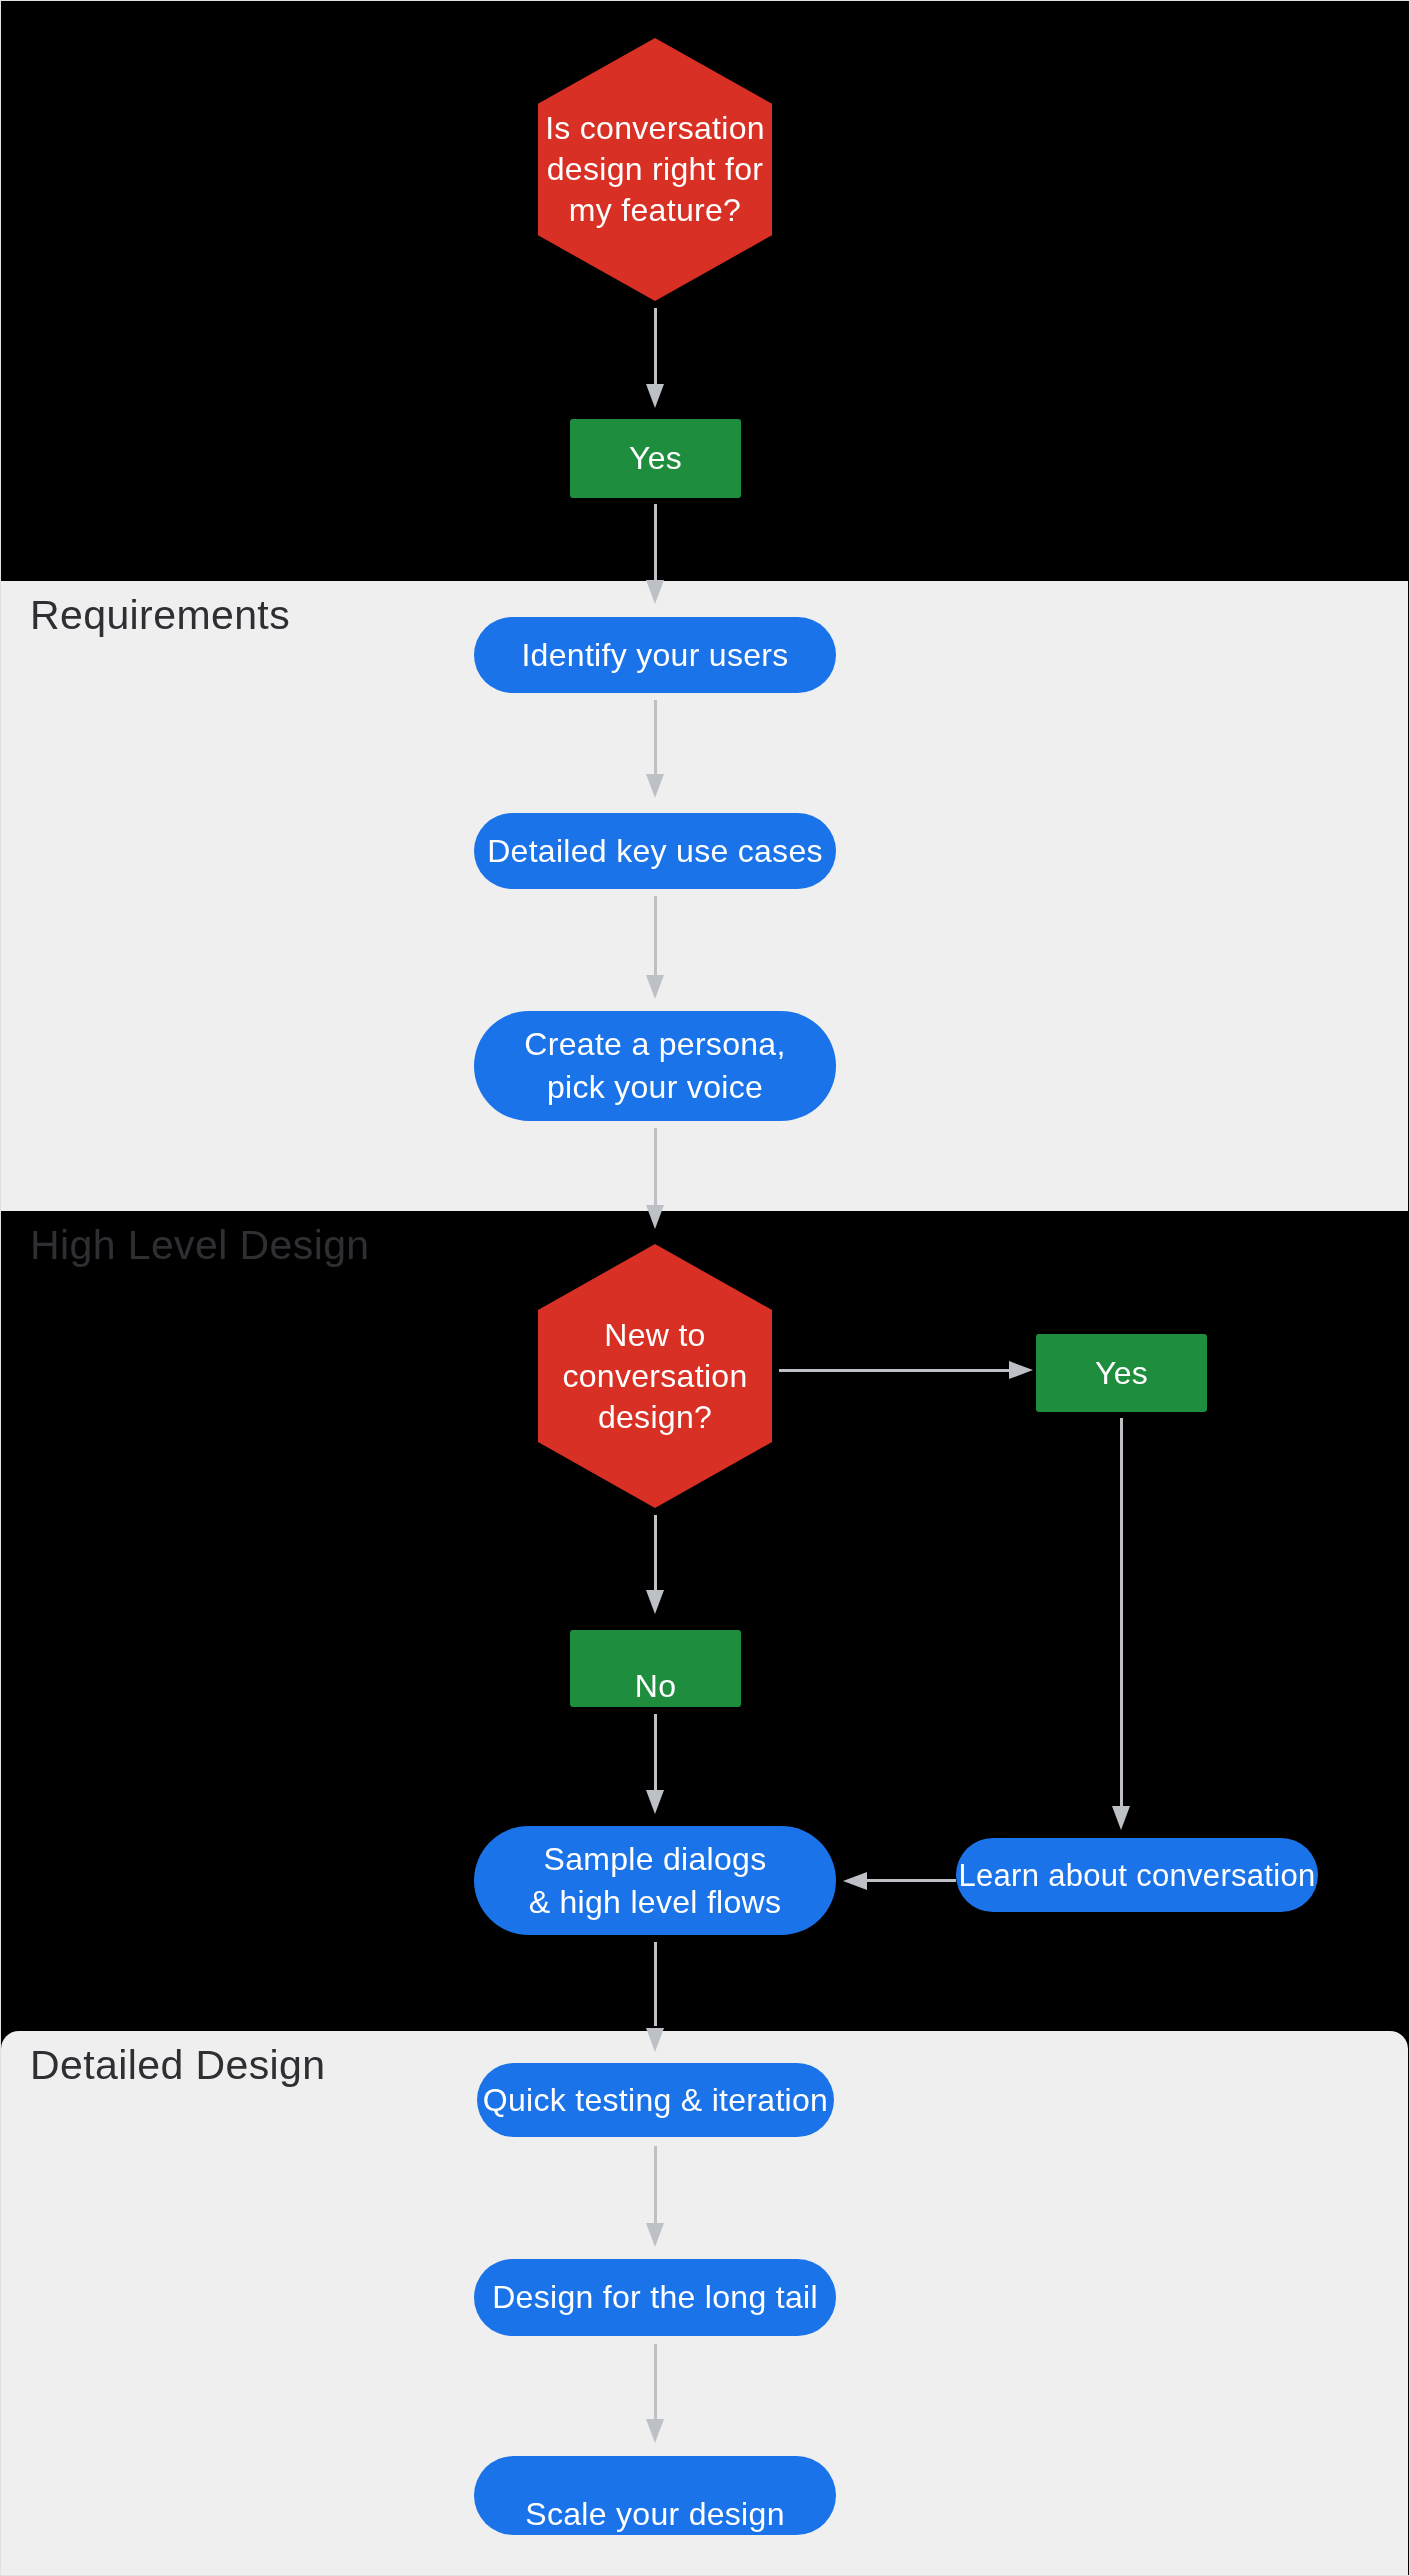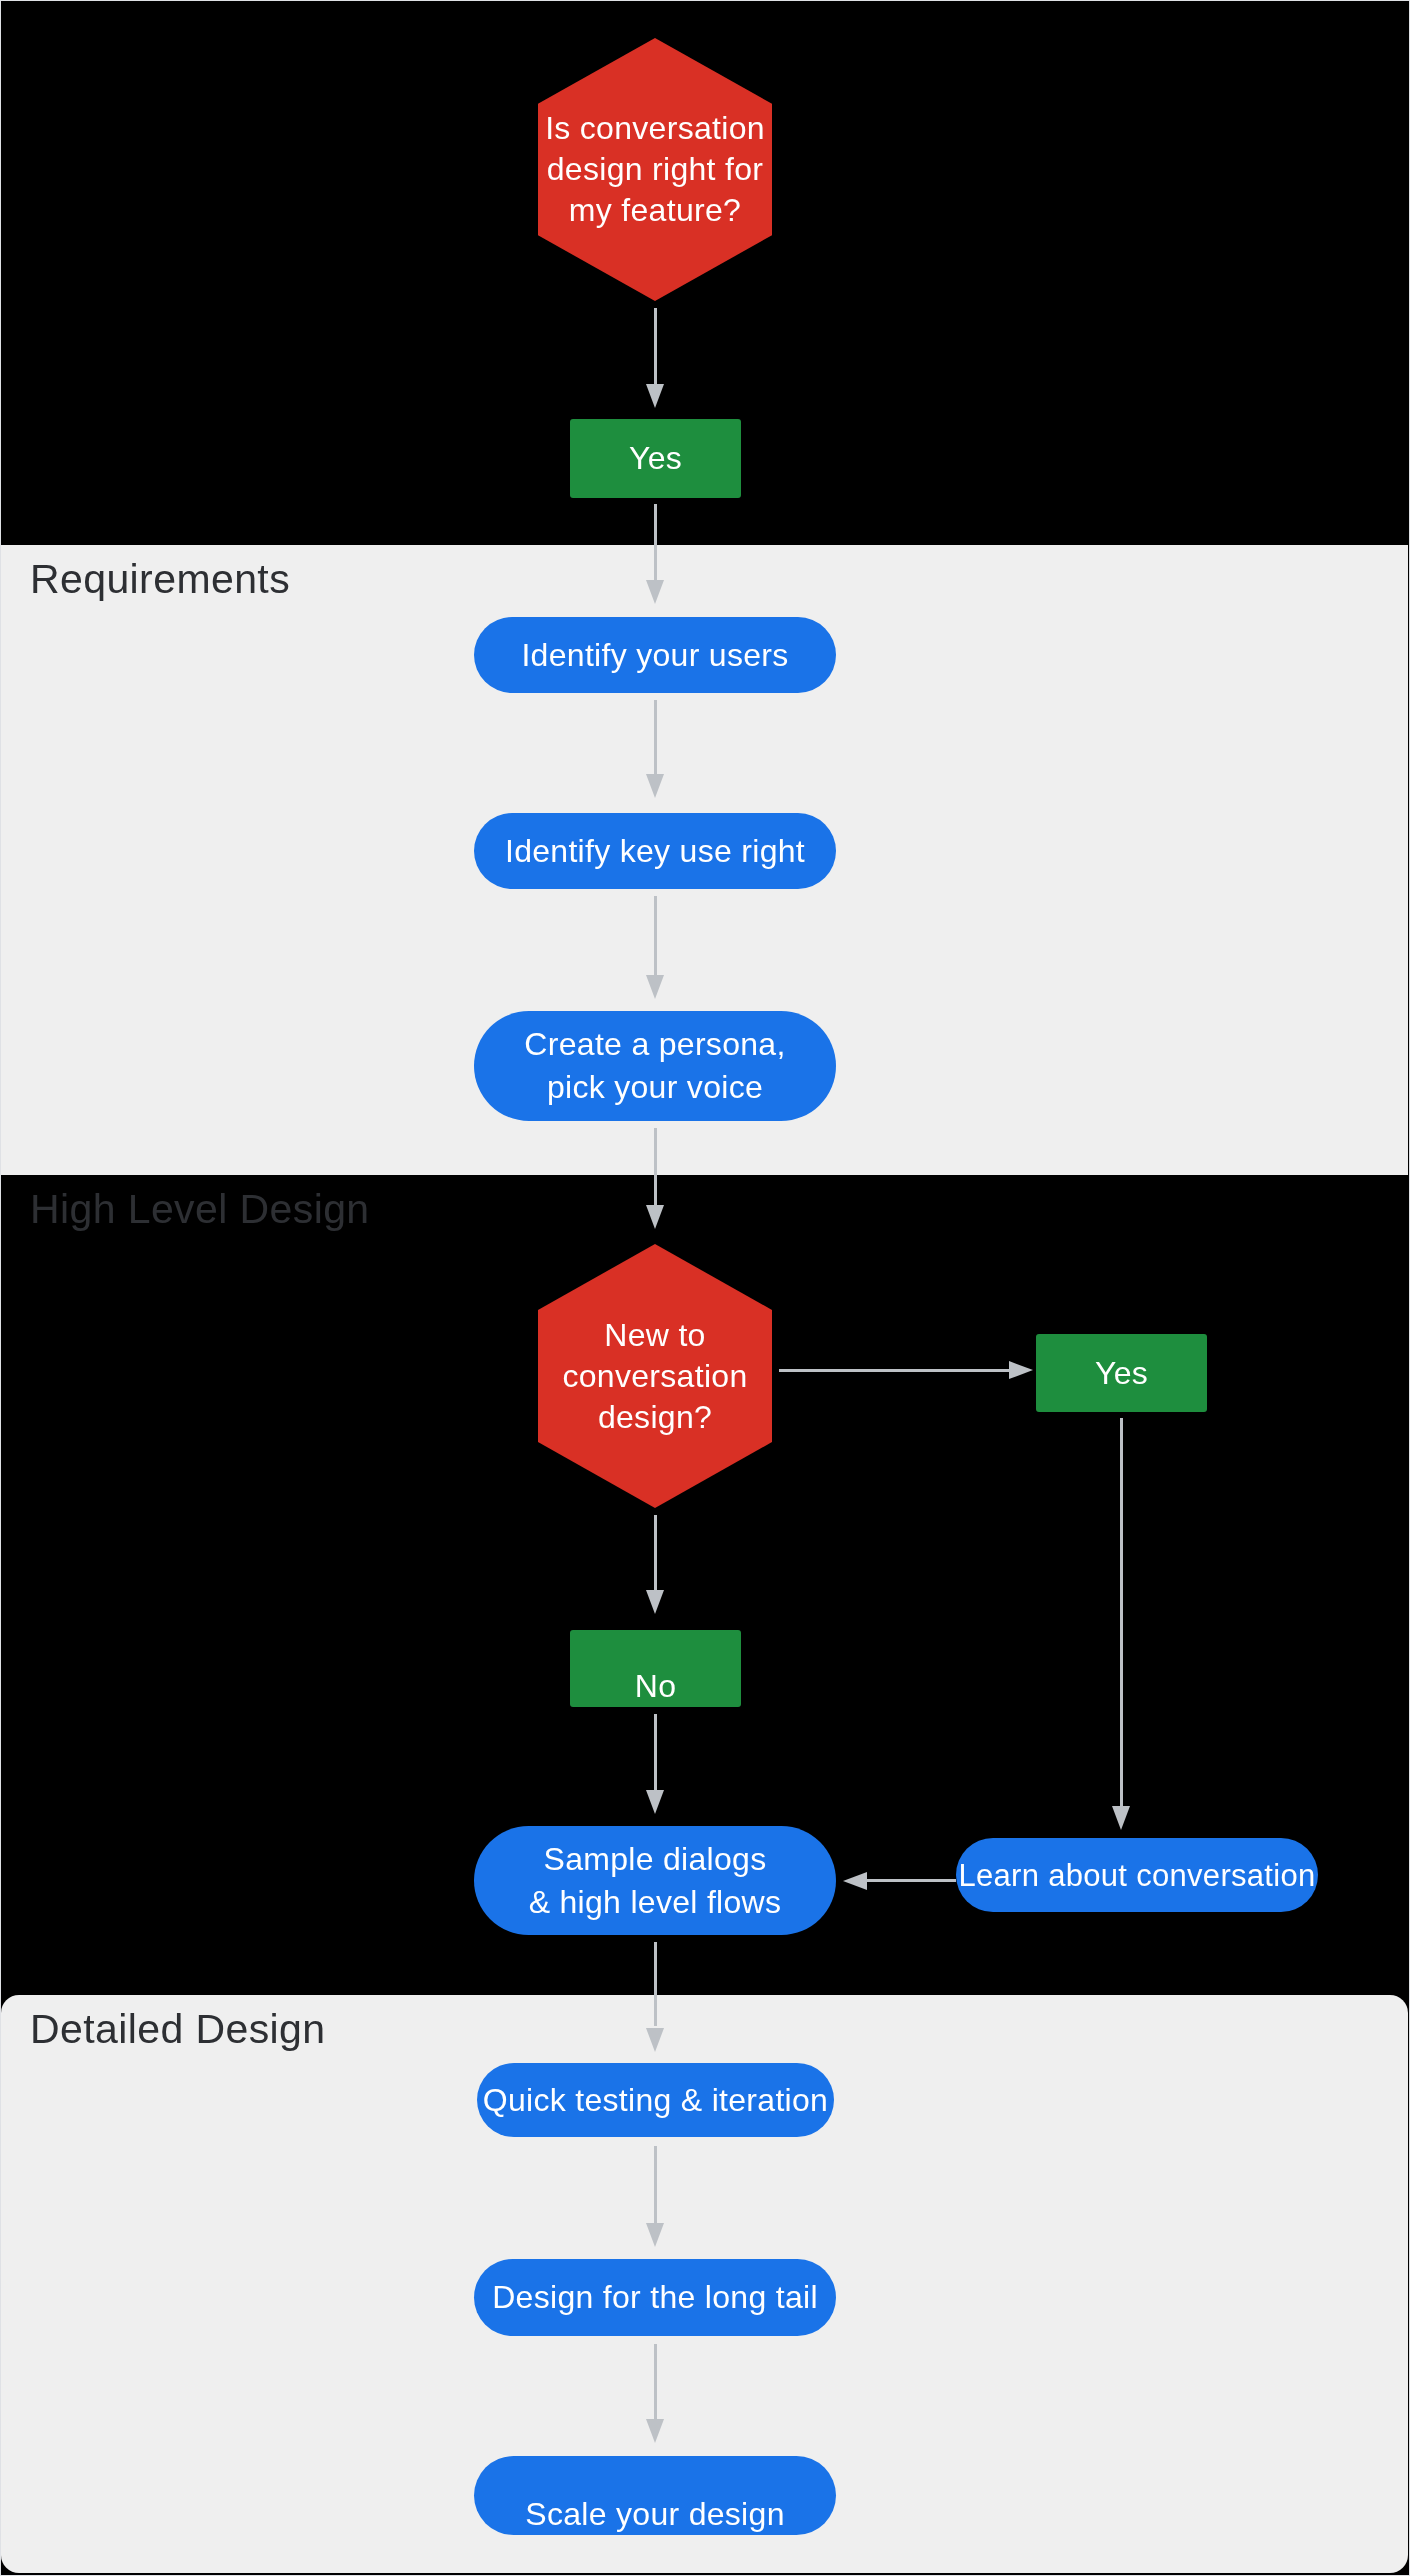--- a/index.html
+++ b/index.html
@@ -5,21 +5,21 @@
   html,body { margin:0; padding:0; background:#ffffff; }
   .canvas {
     position:relative;
     width:1410px; height:2576px;
     box-sizing:border-box;
     border:1.9px solid var(--border);
     background:var(--black);
     font-family:"Liberation Sans", sans-serif;
     overflow:hidden;
   }
-  .section { position:absolute; left:0; width:1407px; }
+  .section { position:absolute; left:0; width:1407px;margin-top:36px; }
   .sec-dark  { background:var(--black); }
   .sec-light { background:var(--surface); }
   .section-label {
     position:absolute; left:29px; top:11px;
     font-size:41px; font-weight:400; letter-spacing:0.4px;
     color:var(--label); white-space:nowrap;
   }
   .node {
     position:absolute;
     display:flex; flex-direction:column;
@@ -85,21 +85,21 @@
   <div class="head-down" style="left:645px; top:579px;"></div>
 
   <div class="node pill" style="left:473px; top:616px; width:362px; height:76px;">
     <span>Identify your users</span>
   </div>
 
   <div class="vline" style="left:653px; top:699px; height:76px;"></div>
   <div class="head-down" style="left:645px; top:773px;"></div>
 
   <div class="node pill" style="left:473px; top:812px; width:362px; height:76px;">
-    <span>Identify key use right</span>
+    <span>Detailed key use cases</span>
   </div>
 
   <div class="vline" style="left:653px; top:895px; height:82px;"></div>
   <div class="head-down" style="left:645px; top:974px;"></div>
 
   <div class="node pill" style="left:473px; top:1010px; width:362px; height:110px;">
     <div class="lines">
       <span>Create a persona,</span>
       <span>pick your voice</span>
     </div>

